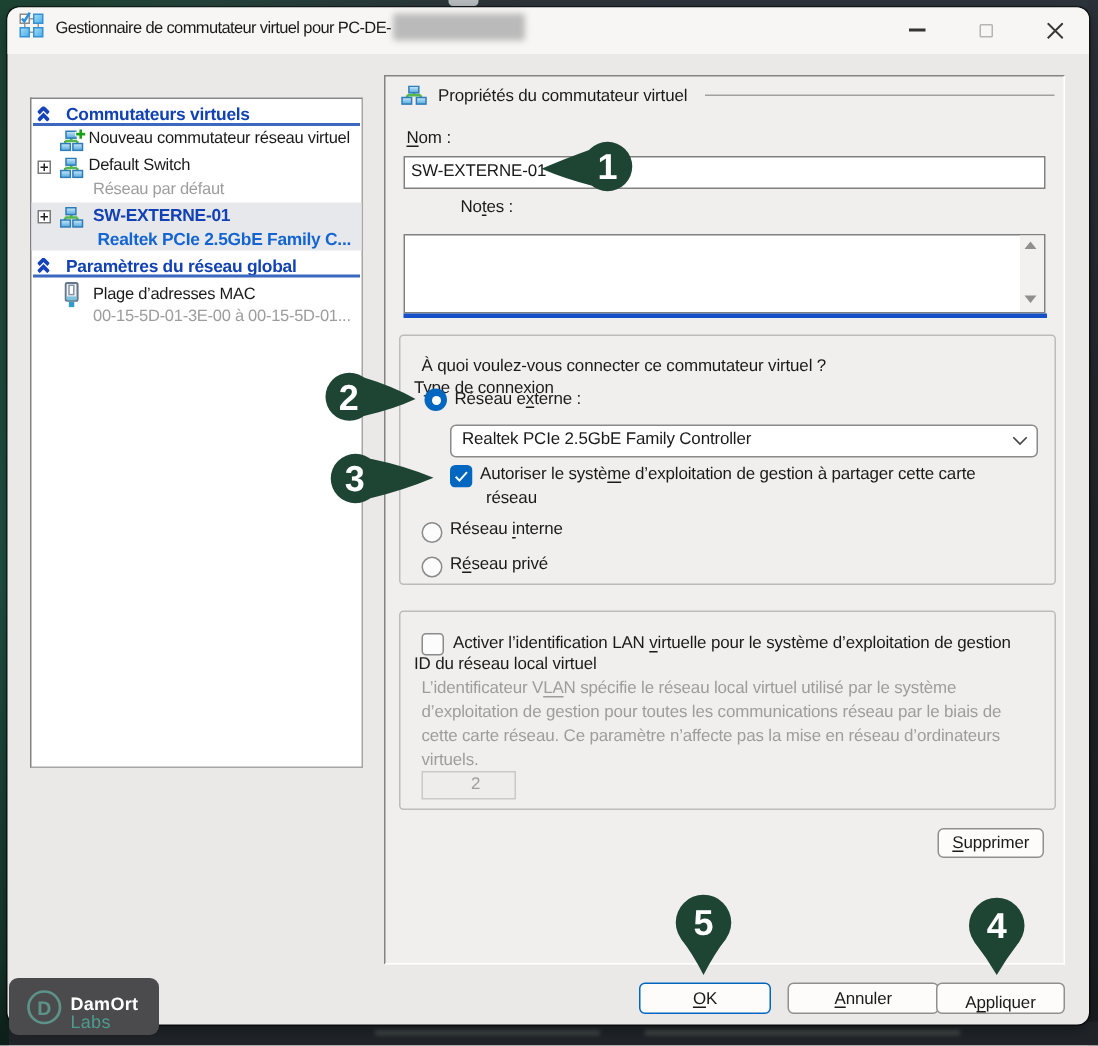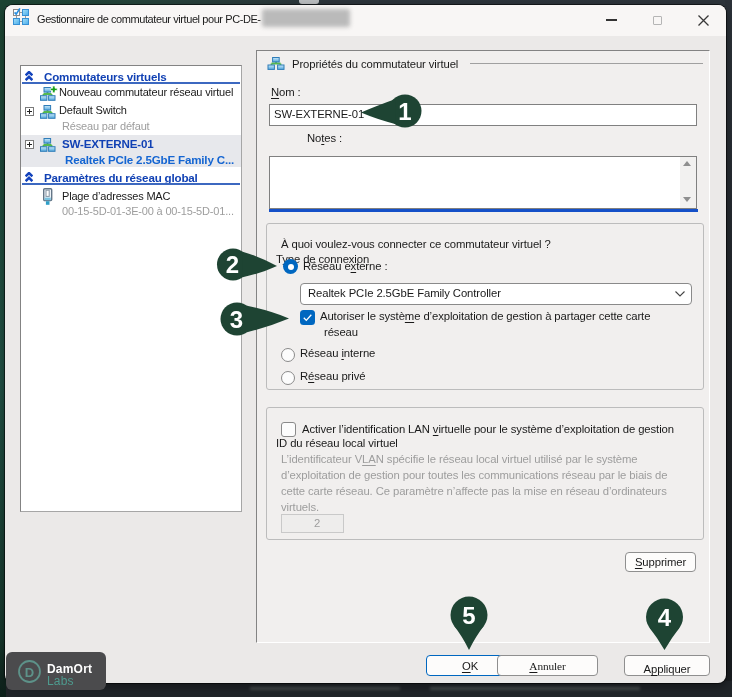--- a/index.html
+++ b/index.html
@@ -204,21 +204,21 @@
       <div class="rtext gray" style="left:57px;top:466px;">2</div>
 
       <div class="btn" style="left:368px;top:501px;width:71px;height:20px;">
           <span><u>S</u>upprimer</span>
         </div>
     </div>
 
     <div class="btn btn-default" style="left:421px;top:650px;width:88px;height:21px;">
         <span><u>O</u>K</span>
       </div>
-    <div class="btn" style="left:492px;top:650px;width:101px;height:21px;font-family:Liberation Serif, serif;">
+    <div class="btn" style="left:520px;top:650px;width:101px;height:21px;">
         <span><u>A</u>nnuler</span>
       </div>
     <div class="btn" style="left:619px;top:650px;width:86px;height:21px;align-items:flex-end;">
         <span>A<u>p</u>pliquer</span>
       </div>
   </div>
 
   <svg class="abs" style="left:0;top:0;width:732px;height:697px;pointer-events:none;" viewBox="0 0 732 697">
     <g fill="#1e4433">
       <circle cx="405" cy="111" r="16.5"></circle>

